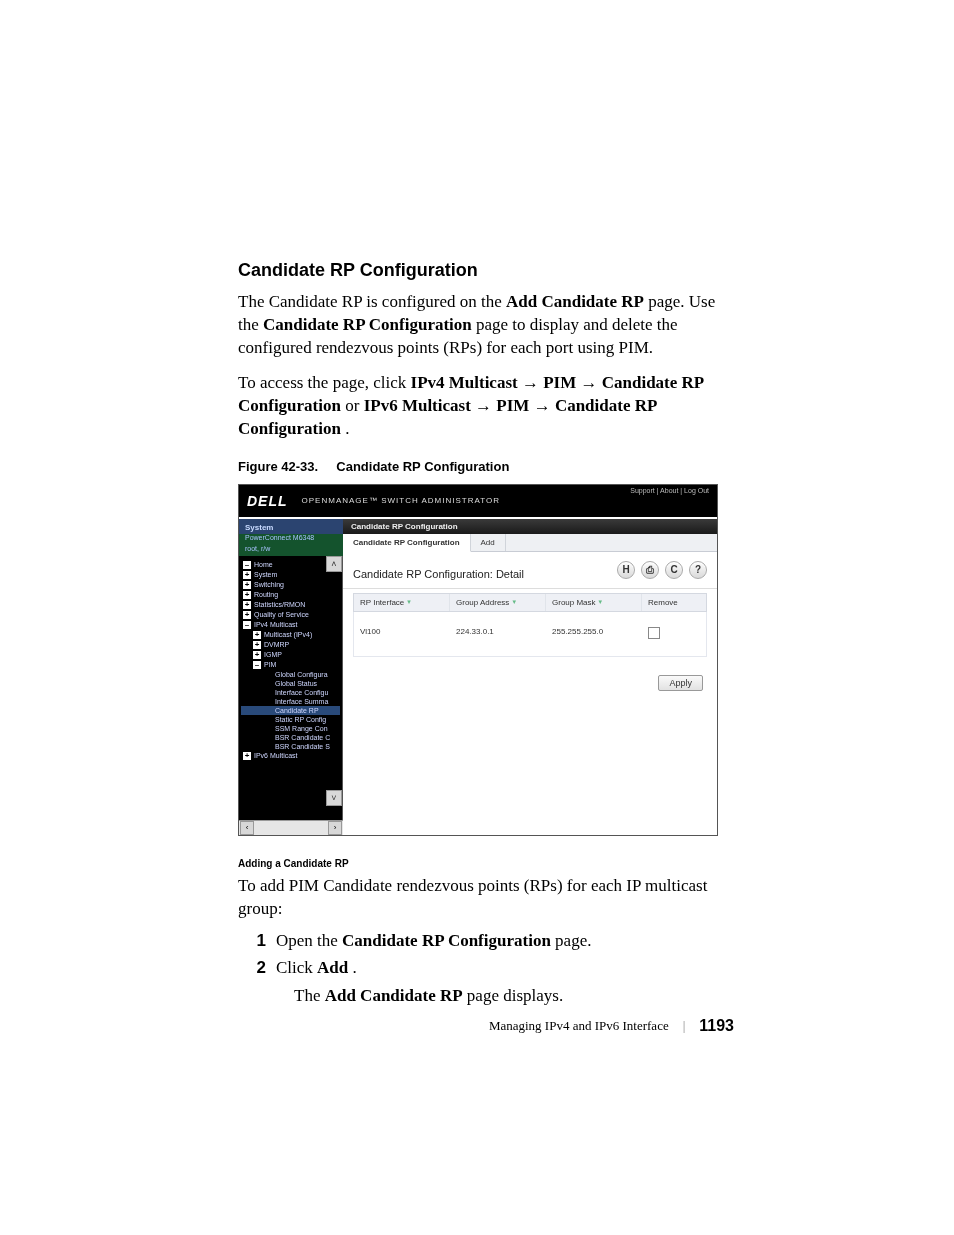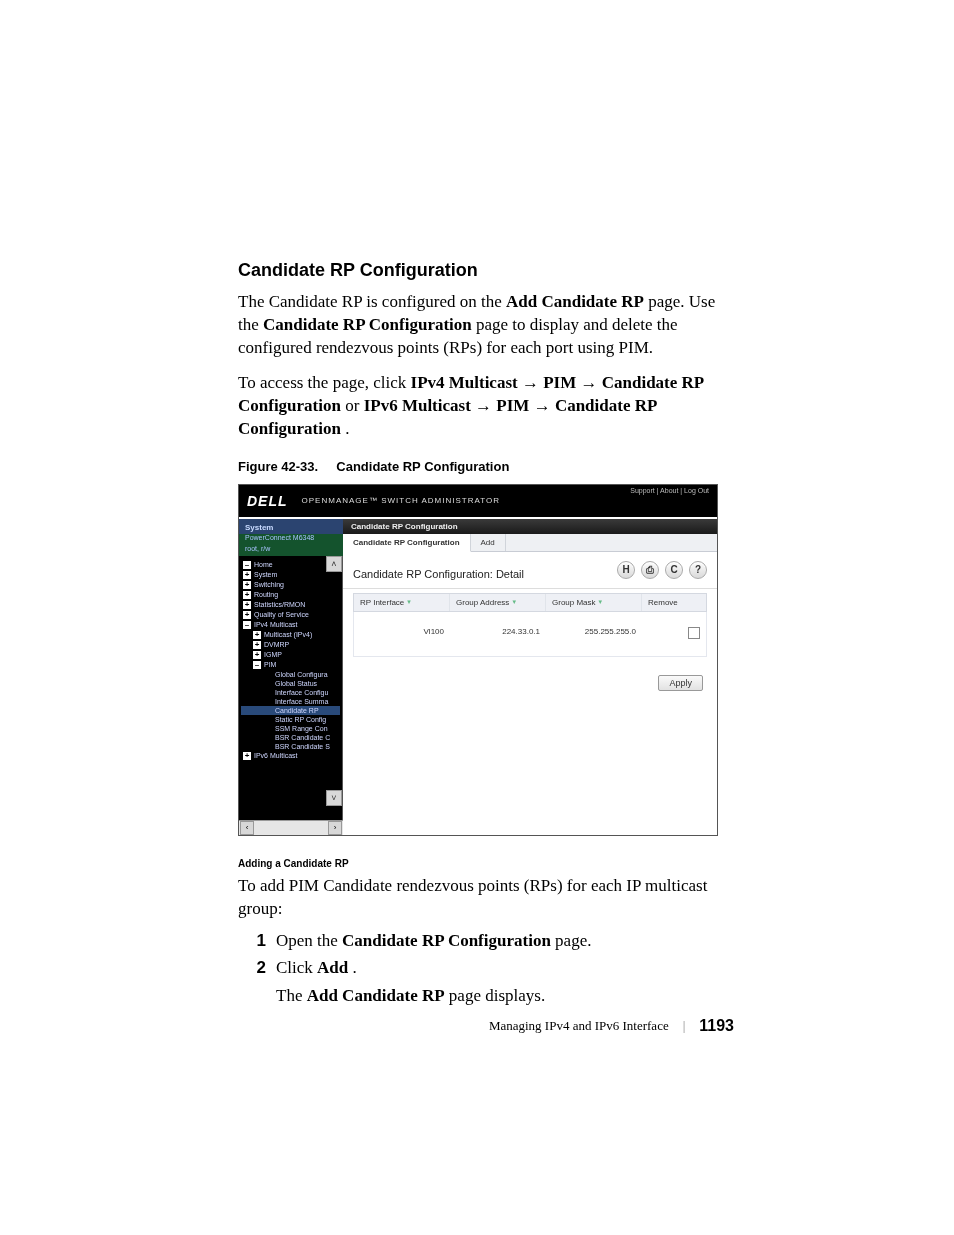--- a/index.html
+++ b/index.html
@@ -37,21 +37,21 @@
   .subhead {
     font-family: Arial, Helvetica, sans-serif;
     font-weight: bold;
     font-size: 10px;
     margin: 22px 0 6px 0;
   }
   .ol { margin: 8px 0 0 0; padding: 0; }
   .ol-item { display: flex; margin: 4px 0; font-size: 17px; line-height: 1.4; }
   .ol-num { font-family: Arial, Helvetica, sans-serif; font-weight: bold; width: 28px; text-align: right; margin-right: 10px; }
   .ol-body {}
-  .ol-cont { margin-left: 38px; font-size: 17px; line-height: 1.4; margin-top: 4px; }
+  .ol-cont { margin-left: 56px; font-size: 17px; line-height: 1.4; margin-top: 4px; }
 
   
   .footer {
     position: absolute;
     right: 220px;
     bottom: 200px;
     font-size: 13px;
     display: flex;
     align-items: center;
     gap: 14px;
@@ -158,21 +158,20 @@
     background:linear-gradient(#fdfdfd,#d9d9d9);
     border:1px solid #aaa; font-size:10px; font-weight:bold;
     display:flex; align-items:center; justify-content:center; color:#333;
     box-shadow: inset 0 1px 1px #fff;
   }
   .tbl { margin:4px 10px 0; }
   .thead, .trow {
     display:grid;
     grid-template-columns: 1.2fr 1.2fr 1.2fr 0.8fr;
     font-size:8px;
-    text-align:right;
   }
   .thead { background:#eef0f5; border:1px solid #d4d8e0; }
   .thead > div { padding:4px 6px; color:#333; border-right:1px solid #e0e4ea; display:flex; align-items:center; gap:3px; }
   .thead > div:last-child { border-right:none; }
   .sort { color:#6b8; font-size:7px; }
   .trow { border:1px solid #e4e7ee; border-top:none; }
   .trow > div { padding:15px 6px; color:#333; }
   .chk { width:10px; height:10px; border:1px solid #888; background:#fff; display:inline-block; }
   .apply-row { display:flex; justify-content:flex-end; padding:18px 14px 0 0; }
   .apply-btn {

